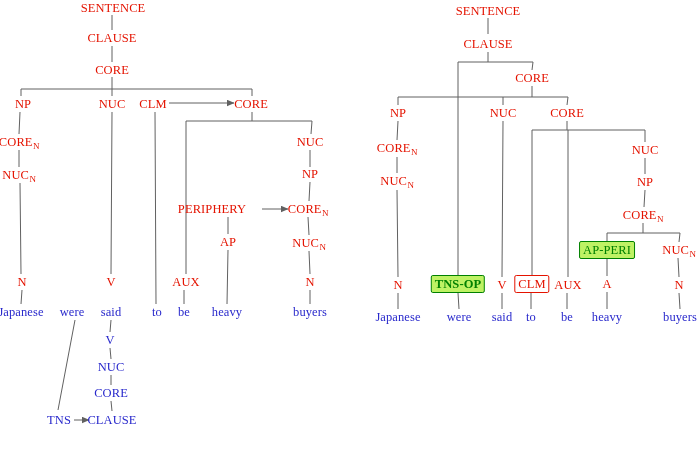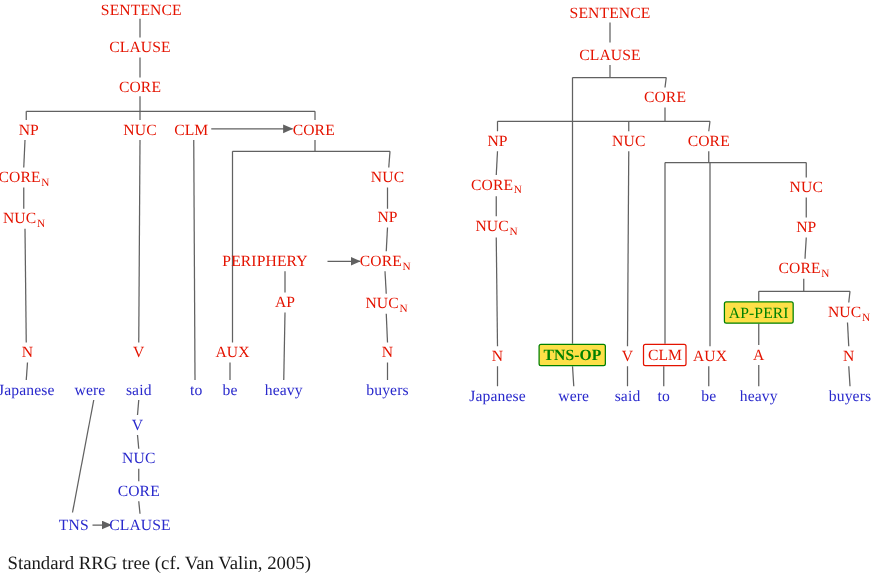--- a/index.html
+++ b/index.html
@@ -20,21 +20,21 @@
     letter-spacing:0.1px;
   }
   .node.cat{color:var(--red);}
   .node.word{color:var(--blue);}
   .node.op{color:var(--blue);}
   .node.gbox{
     color:var(--green);
     border:1.5px solid var(--green);
     border-radius:2px;
     padding:1.5px 3px 2px 3px;
-    background:#fde047;
+    background:#bef264;
   }
   .node.rbox{
     color:var(--red);
     border:1.5px solid var(--red);
     border-radius:2px;
     padding:1.5px 3px 2px 3px;
     background:#ffffff;
   }
   .node sub{
     font-size:9px;
@@ -125,21 +125,20 @@
         <line x1="643" y1="223" x2="643" y2="233" stroke="#616161" stroke-width="1"></line>
         <line x1="607" y1="233" x2="680" y2="233" stroke="#616161" stroke-width="1"></line>
         <line x1="607" y1="233" x2="607" y2="241" stroke="#616161" stroke-width="1"></line>
         <line x1="680" y1="233" x2="679" y2="242" stroke="#616161" stroke-width="1"></line>
         <line x1="607" y1="259" x2="607" y2="276" stroke="#616161" stroke-width="1"></line>
         <line x1="607" y1="292" x2="607" y2="309" stroke="#616161" stroke-width="1"></line>
         <line x1="678" y1="258" x2="679" y2="277" stroke="#616161" stroke-width="1"></line>
         <line x1="679" y1="293" x2="680" y2="309" stroke="#616161" stroke-width="1"></line>
       </g>
   </svg>
-  <div class="caption" id="cap-left">Standard RRG tree (cf. Van Valin, 2005)</div>
 <div class="node cat" style="left: 113px; top: 8px;">SENTENCE</div>
     <div class="node cat" style="left: 112px; top: 38px;">CLAUSE</div>
     <div class="node cat" style="left: 112px; top: 70px;">CORE</div>
     <div class="node cat" style="left: 23px; top: 104px;">NP</div>
     <div class="node cat" style="left: 112px; top: 104px;">NUC</div>
     <div class="node cat" style="left: 153px; top: 104px;">CLM</div>
     <div class="node cat" style="left: 251px; top: 104px;">CORE</div>
     <div class="node cat" style="left: 19px; top: 142px;">CORE<sub>N</sub></div>
     <div class="node cat" style="left: 19px; top: 175px;">NUC<sub>N</sub></div>
     <div class="node cat" style="left: 310px; top: 142px;">NUC</div>

